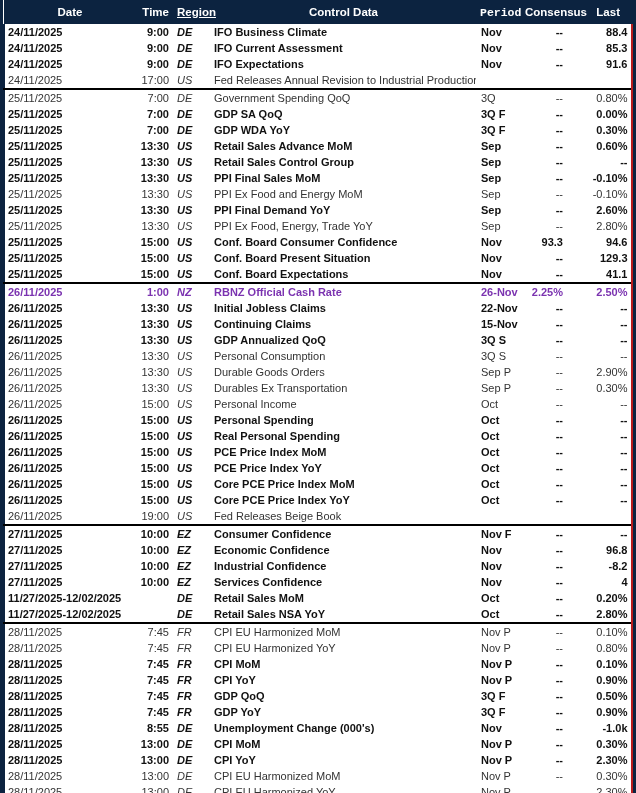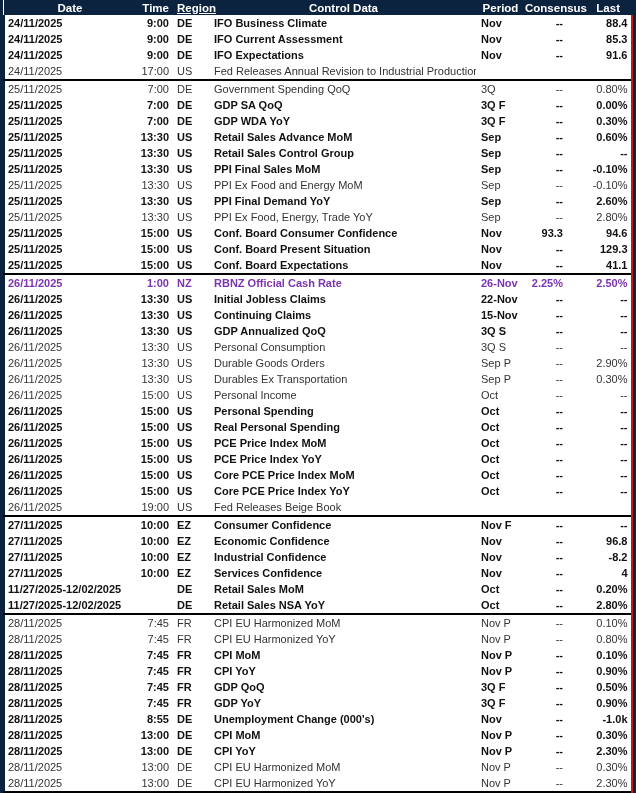--- a/index.html
+++ b/index.html
@@ -17,43 +17,43 @@
       color: #111111;
     }
     table.cal col.c-date { width: 132px; }
     table.cal col.c-time { width: 35px; }
     table.cal col.c-region { width: 40px; }
     table.cal col.c-data { width: 265px; }
     table.cal col.c-period { width: 45px; }
     table.cal col.c-cons { width: 54px; }
     table.cal col.c-last { width: 59px; }
 
-    thead tr { height: 15px; background: #0c2340; }
+    thead tr { height: 24px; background: #0c2340; }
     thead th {
       color: #ffffff; font-weight: bold; font-size: 11.5px;
       padding: 0 4px; white-space: nowrap;
     }
     thead th.h-date { text-align: center; }
     thead th.h-time { text-align: right; padding-right: 2px; margin-left: 46px; }
     thead th.h-region { text-align: left; padding-left: 6px; text-decoration: underline; }
     thead th.h-data { text-align: center; }
-    thead th.h-period { text-align: center; padding-right: 0; }
+    thead th.h-period { text-align: left; padding-right: 0; font-family: Liberation Mono, monospace; }
     thead th.h-cons { text-align: right; }
     thead th.h-last { text-align: right; padding-right: 14px; }
 
     tbody tr { height: 16px; }
     tbody td {
       padding: 0 3px; white-space: nowrap; overflow: hidden;
       line-height: 16px; height: 16px;
     }
     tbody tr.bold td { font-weight: bold; color: #111111; }
     tbody tr.normal td { font-weight: normal; color: #333333; }
     tbody tr.purple td { font-weight: bold; color: #7b33b0; }
     td.t-time { text-align: right; padding-right: 2px; }
-    td.t-region { padding-left: 6px; }
+    td.t-region { padding-left: 6px; font-style: italic; }
     td.t-cons { text-align: right; padding-right: 12px; }
     td.t-last { text-align: right; padding-right: 3px; }
     td.t-period { padding-left: 5px; }
 
     tbody.group { border-left: 2px solid #0c2340; border-right: 7px solid #b91c1c; }
     tbody.group tr:first-child td { border-top: 2px solid #000000; }
     tbody.group tr:last-child td { border-bottom: 2px solid #000000; }
     tbody.group.first tr:first-child td { border-top: none; }
 
     .right-rail {

